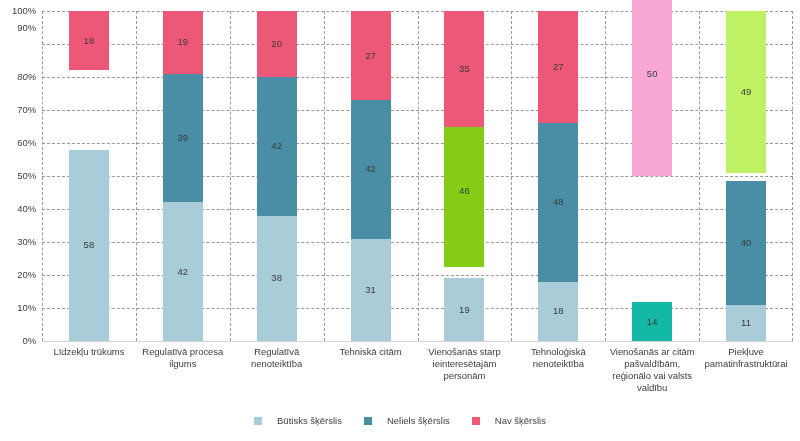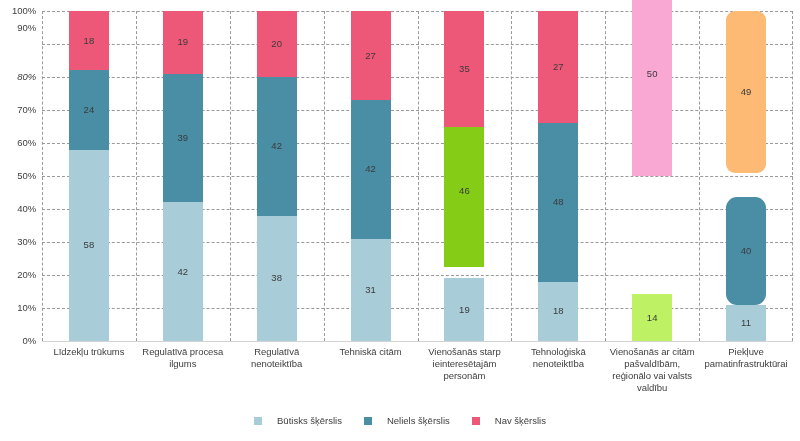--- a/index.html
+++ b/index.html
@@ -214,23 +214,20 @@
         <div class="gridline-v" style="left: 469.375px;"></div>
         <div class="gridline-v" style="left: 563.25px;"></div>
         <div class="gridline-v" style="left: 657.125px;"></div>
       </div>
     <div class="bars-layer">
         <div class="bar-group" style="left: 0px; width: 93.875px;">
           <div class="bar" style="top: 0px; height: 330px;">
             <div class="seg" style="background: rgb(169, 204, 217); bottom: 0px; height: 191.4px;">
               <span class="seg-label">58</span>
             </div>
-            <div class="seg" style="background: rgb(74, 142, 165); bottom: 191.4px; height: 79.2px;">
-              <span class="seg-label">24</span>
-            </div>
             <div class="seg" style="background: rgb(238, 88, 120); bottom: 270.6px; height: 59.4px;">
               <span class="seg-label">18</span>
             </div>
           </div>
         </div>
         <div class="bar-group" style="left: 93.875px; width: 93.875px;">
           <div class="bar" style="top: 0px; height: 330px;">
             <div class="seg" style="background: rgb(169, 204, 217); bottom: 0px; height: 138.6px;">
               <span class="seg-label">42</span>
             </div>
@@ -289,37 +286,37 @@
             <div class="seg" style="background: rgb(74, 142, 165); bottom: 59.4px; height: 158.4px;">
               <span class="seg-label">48</span>
             </div>
             <div class="seg" style="background: rgb(238, 88, 120); bottom: 217.8px; height: 112.2px;">
               <span class="seg-label">27</span>
             </div>
           </div>
         </div>
         <div class="bar-group" style="left: 563.25px; width: 93.875px;">
           <div class="bar" style="top: 0px; height: 330px;">
-            <div class="seg" style="background: #bef264; bottom: 0px; height: 47px;">
+            <div class="seg" style="background: #14b8a6; bottom: 0px; height: 39px;">
               <span class="seg-label">14</span>
             </div>
             <div class="seg" style="background: #f9a8d4; bottom: 165px; height: 204px;">
               <span class="seg-label">50</span>
             </div>
           </div>
         </div>
         <div class="bar-group" style="left: 657.125px; width: 93.875px;">
           <div class="bar" style="top: 0px; height: 330px;">
             <div class="seg" style="background: rgb(169, 204, 217); bottom: 0px; height: 36.3px;">
               <span class="seg-label">11</span>
             </div>
-            <div class="seg" style="background: rgb(74, 142, 165); bottom: 36.3px; height: 108px; border-radius: 11px;">
+            <div class="seg" style="background: rgb(74, 142, 165); bottom: 36.3px; height: 124px;">
               <span class="seg-label">40</span>
             </div>
-            <div class="seg" style="background: #fdba74; bottom: 168.3px; height: 161.7px; border-radius: 9px;">
+            <div class="seg" style="background: #bef264; bottom: 168.3px; height: 161.7px;">
               <span class="seg-label">49</span>
             </div>
           </div>
         </div>
       </div>
   </div>
 
   <div class="axis-line-x"></div>
 
   <div class="cat-labels">

